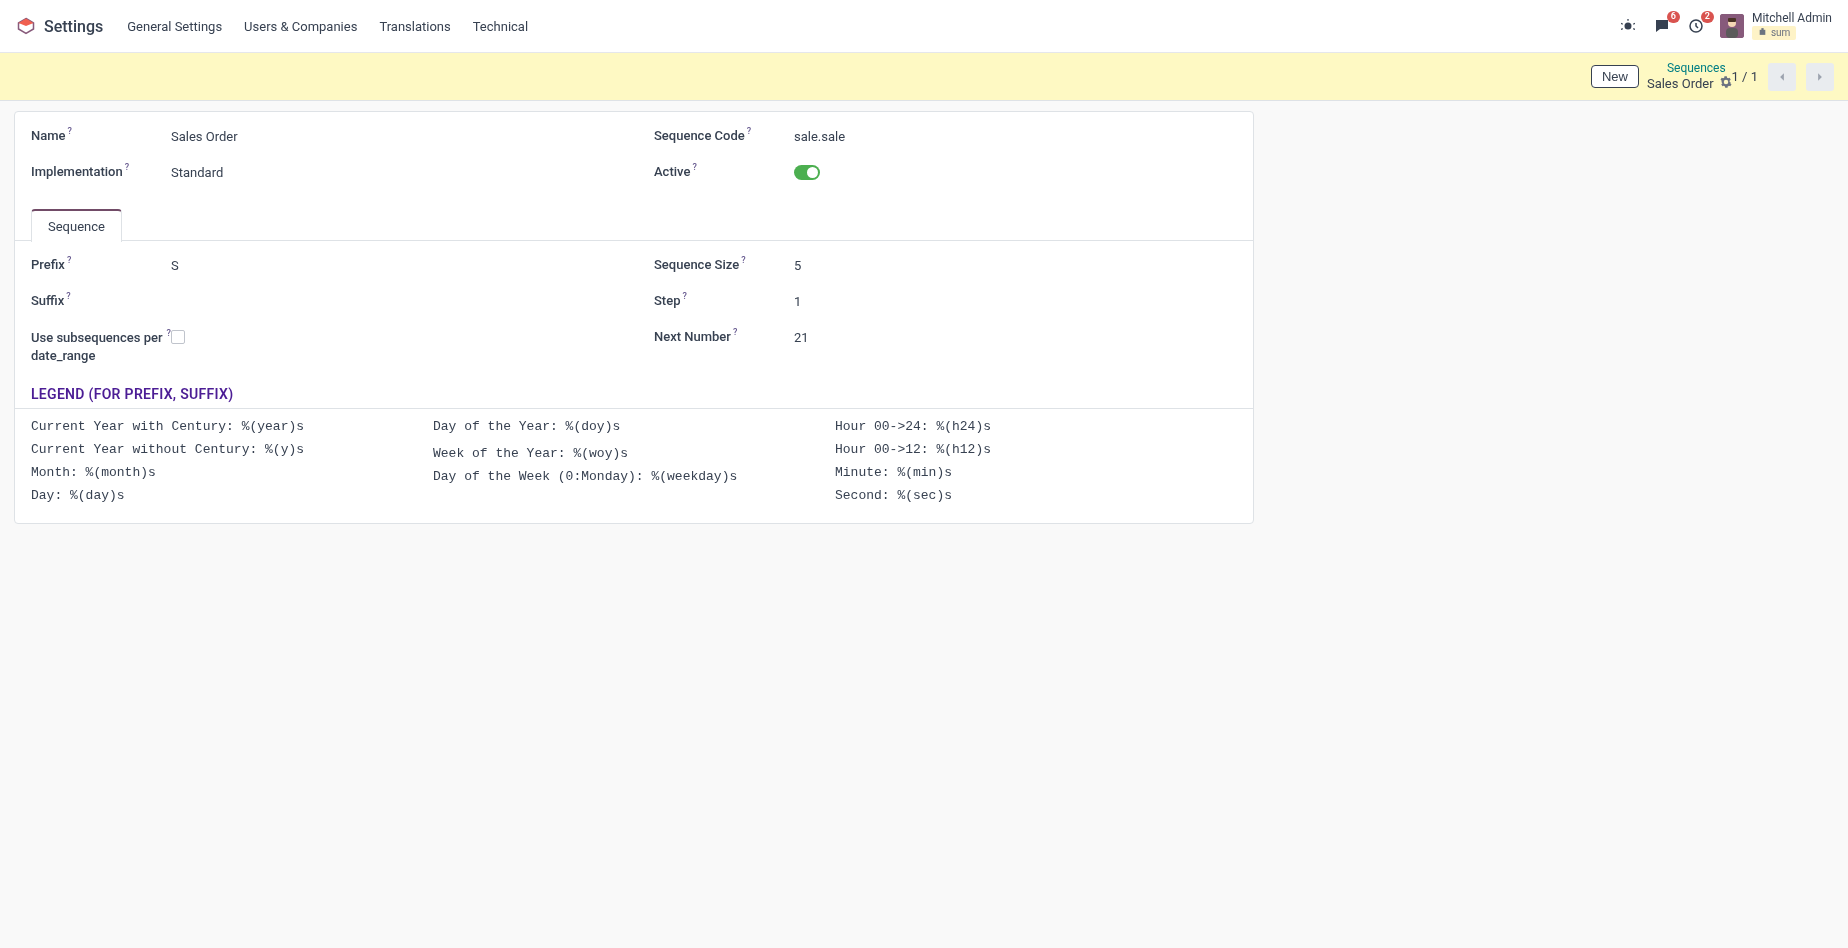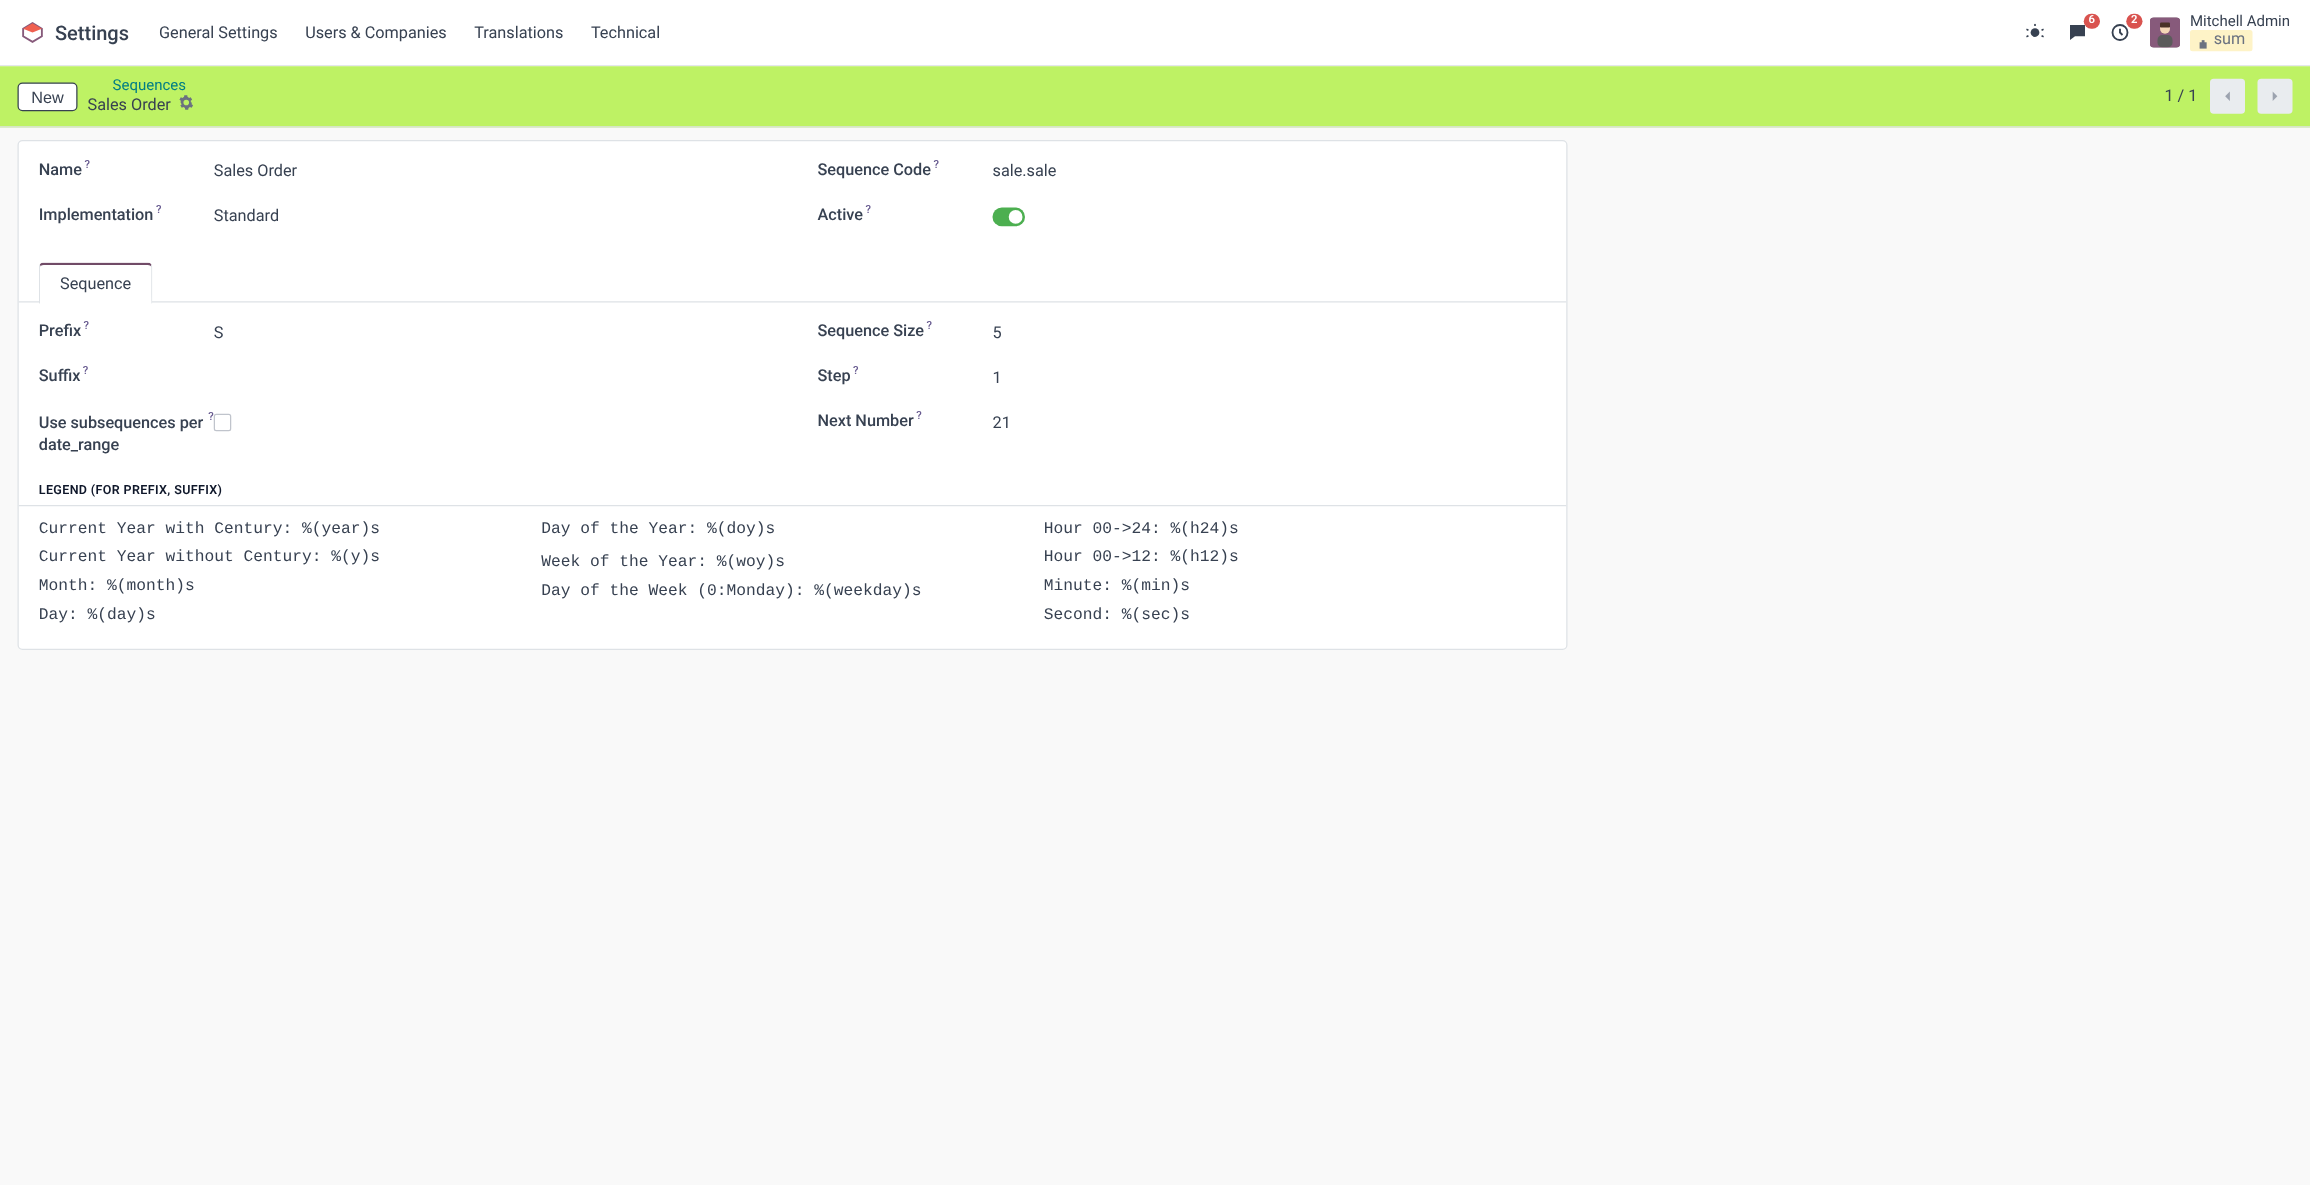--- a/index.html
+++ b/index.html
@@ -62,34 +62,34 @@
   .avatar {
     width: 24px; height: 24px;
     border-radius: 3px;
     background: #714B67;
     display:flex; align-items:center; justify-content:center;
     overflow:hidden;
   }
   .user-text { display:flex; flex-direction:column; line-height:1.15; }
   .user-name { font-size: 12px; color:#374151; }
   .user-company {
-    font-size: 13px; color:#6b7280;
+    font-size: 10px; color:#6b7280;
     background:#fef3c7;
     padding: 1px 6px;
     border-radius:2px;
     display:inline-flex;
-    align-items:flex-end;
+    align-items:flex-start;
     gap:4px;
     width:fit-content;
   }
   .control-panel {
     display: flex;
     align-items: center;
-    justify-content: space-between;
-    background: #bef264;
+    justify-content: flex-end;
+    background: #fef9c3;
     padding: 8px 14px;
     border-bottom: 1px solid #dee2e6;
   }
   .cp-left { display:flex; align-items:center; gap:6px; }
   .new-btn {
     border:1px solid #374151;
     background:#fff;
     padding: 3px 10px;
     border-radius:4px;
     font-size: 13px;
@@ -183,23 +183,23 @@
   .tab-content { padding: 16px 16px 20px 16px; }
   .checkbox {
     width:14px; height:14px;
     border:1px solid #c0c4cc;
     border-radius:2px;
     display:inline-block;
     cursor:pointer;
     background:#fff;
   }
   .legend-title {
-    font-size: 10px;
+    font-size: 14px;
     font-weight:600;
-    color:#0f172a;
+    color:#4c1d95;
     letter-spacing:0.3px;
     margin: 22px 0 6px 0;
   }
   .legend-sep { border:none; border-top:1px solid #dee2e6; margin: 0 -16px 10px -16px;}
   .legend-grid {
     display:grid;
     grid-template-columns: 1fr 1fr 1fr;
     row-gap: 8px;
     font-size:13px;
     color:#374151;

